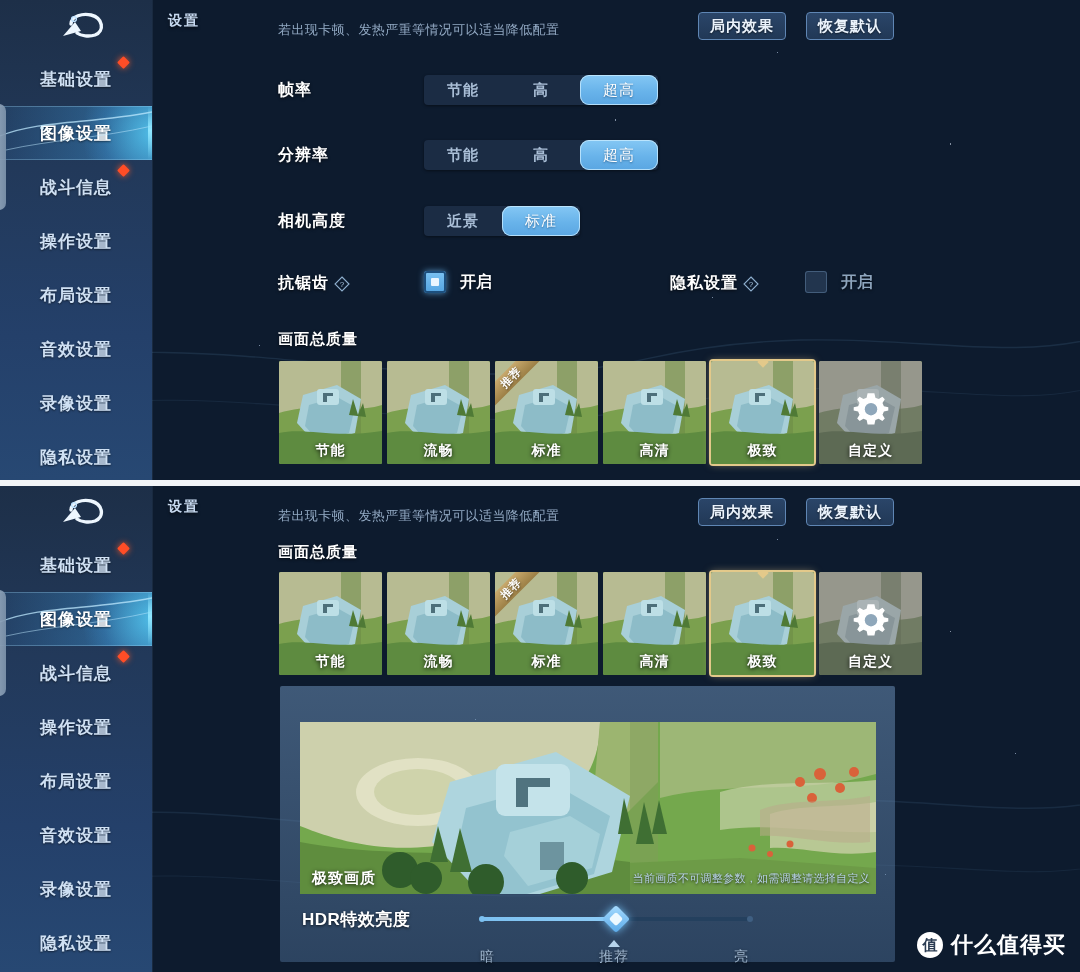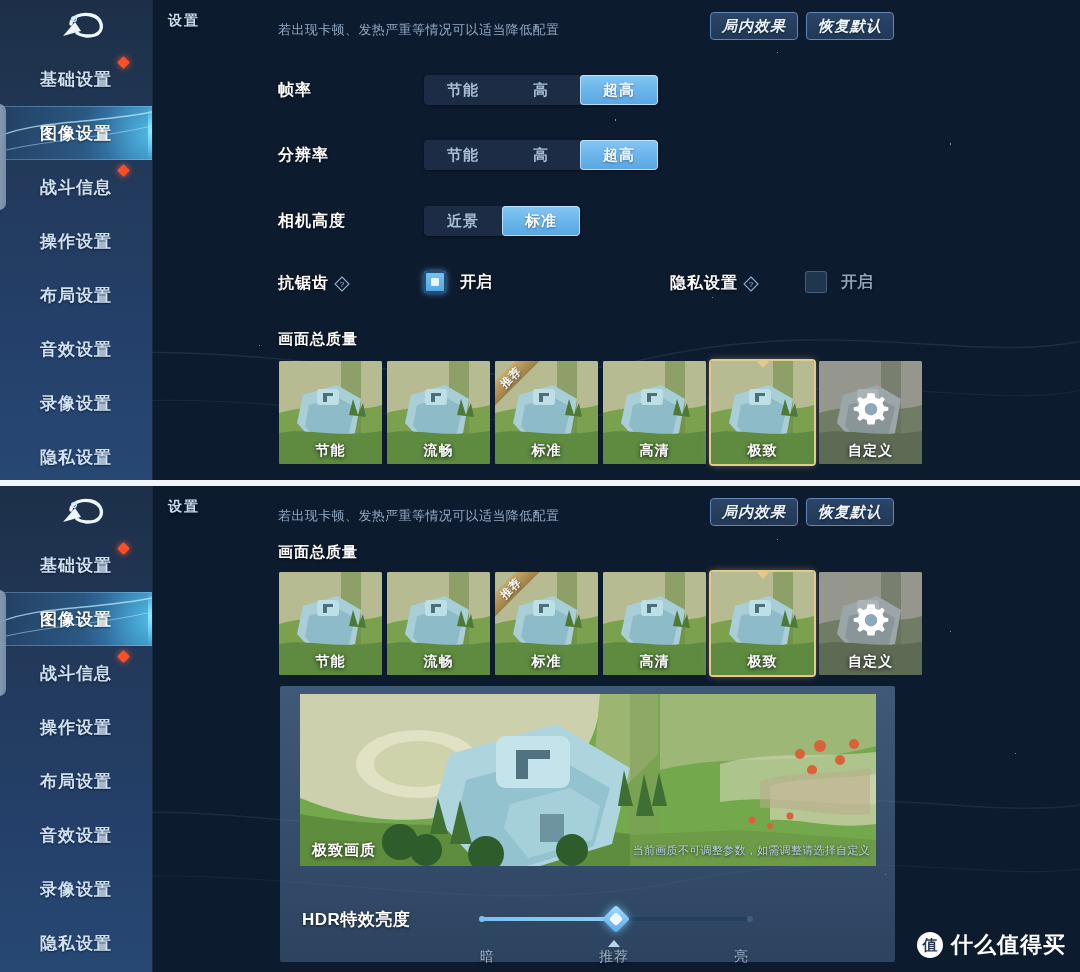--- a/index.html
+++ b/index.html
@@ -85,21 +85,21 @@
   
   .hdr-title {
     position: absolute; left: 168px; top: 12px;
     font-size: 14px; font-weight: 700; color: #c6d8ee; letter-spacing: 2px;
     text-shadow: 0 2px 3px rgba(0,0,0,.5);
   }
   .hdr-hint {
     position: absolute; left: 278px; top: 21px;
     font-size: 13px; color: #93aac4; letter-spacing: .4px;
   }
-  .hdr-btns { position: absolute; right: 186px; top: 12px; display: flex; gap: 8px; font-style: italic; }
+  .hdr-btns { position: absolute; right: 186px; top: 12px; display: flex; gap: 20px; }
   .hdr-btn {
     min-width: 78px; height: 28px; padding: 0 11px;
     display: flex; align-items: center; justify-content: center;
     border: 1px solid #5f86b4; border-radius: 4px;
     background: linear-gradient(180deg, rgba(58,92,136,.65), rgba(44,72,108,.65));
     color: #eaf2fb; font-size: 15px; font-weight: 700; letter-spacing: 1px;
     text-shadow: 0 1px 2px rgba(0,0,0,.6);
   }
 
   
@@ -112,24 +112,24 @@
     display: flex; border-radius: 4px; overflow: hidden;
     background: #1b2c44;
     box-shadow: 0 1px 3px rgba(0,0,0,.45);
   }
   .seg-opt {
     min-width: 78px; height: 30px; display: flex; align-items: center;
     justify-content: center; color: #a9bed6; font-size: 15px; letter-spacing: 1px;
     font-weight: 600;
   }
   .seg-opt.on {
-    color: #ffffff; font-weight: 700;
+    color: #ffffff; font-weight: 400;
     background: linear-gradient(180deg, #84c7f4 0%, #68b3ea 55%, #5aa6e2 100%);
     box-shadow: inset 0 0 0 1px rgba(200,235,255,.8);
-    border-radius: 4px;
+    border-radius: 9px;
     text-shadow: 0 1px 2px rgba(20,60,100,.6);
     text-align: right;
   }
   .help-ic {
     display: inline-block; width: 16px; height: 16px; margin-left: 5px;
     position: relative; vertical-align: -2px;
   }
   .chk {
     width: 22px; height: 22px; border-radius: 3px;
     background: #22354e; box-shadow: inset 0 0 0 1px rgba(130,170,210,.35);
@@ -616,21 +616,21 @@
               <path d="M20 4 l3.4 0 l1 4.4 l3.2 1.4 l3.8-2.3 l2.4 2.4 l-2.3 3.8 l1.4 3.2 l4.4 1 l0 3.4 l-4.4 1 l-1.4 3.2 l2.3 3.8 l-2.4 2.4 l-3.8-2.3 l-3.2 1.4 l-1 4.4 l-3.4 0 l-3.4 0 l-1-4.4 l-3.2-1.4 l-3.8 2.3 l-2.4-2.4 l2.3-3.8 l-1.4-3.2 l-4.4-1 l0-3.4 l4.4-1 l1.4-3.2 l-2.3-3.8 l2.4-2.4 l3.8 2.3 l3.2-1.4 l1-4.4z"></path>
             </g>
             <circle cx="20" cy="20" r="6.2" fill="#8fa7ba"></circle>
           </svg>
         </span>
         <span class="thumb-name">自定义</span>
       </div>
     </div>
 
     <div class="preview-box" style="left:280px; top:200px; width:615px; height:276px">
-      <div class="preview-img" style="left:20px; top:8px; width:576px; height:172px">
+      <div class="preview-img" style="left:20px; top:36px; width:576px; height:172px">
         <svg viewBox="0 0 576 172" preserveAspectRatio="none" width="576" height="172">
           <rect width="576" height="172" fill="#74a84d"></rect>
           <path d="M0 0 H300 C300 70 250 100 160 120 C90 134 40 120 0 104 Z" fill="#cdd0ac"></path>
           <ellipse cx="118" cy="70" rx="62" ry="34" fill="#e4e4c8" opacity=".85"></ellipse>
           <ellipse cx="118" cy="70" rx="44" ry="23" fill="#cfd3ab"></ellipse>
           <path d="M300 0 h58 v60 l-34 34 l-30 -26z" fill="#9cb570"></path>
           <path d="M330 0 h28 v172 h-28z" fill="#7f9c59" opacity=".5"></path>
           <path d="M360 0 h216 v52 C500 74 430 58 360 76z" fill="#9db776"></path>
           <path d="M420 70 C470 56 530 64 576 58 L576 110 C520 112 470 100 420 108z" fill="#cdd4ae" opacity=".65"></path>
           <path d="M470 92 C500 82 540 86 576 80 L576 130 C534 136 500 124 470 126z" fill="#d5d6b2" opacity=".7"></path>

